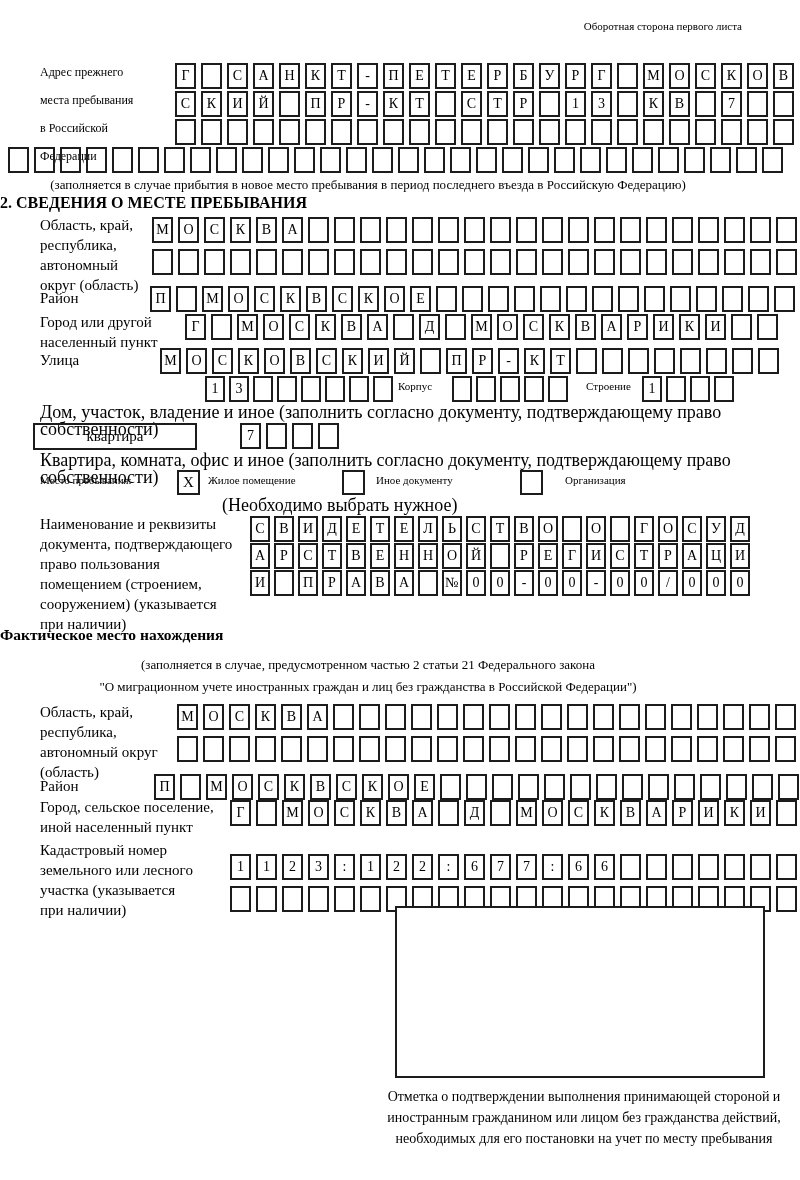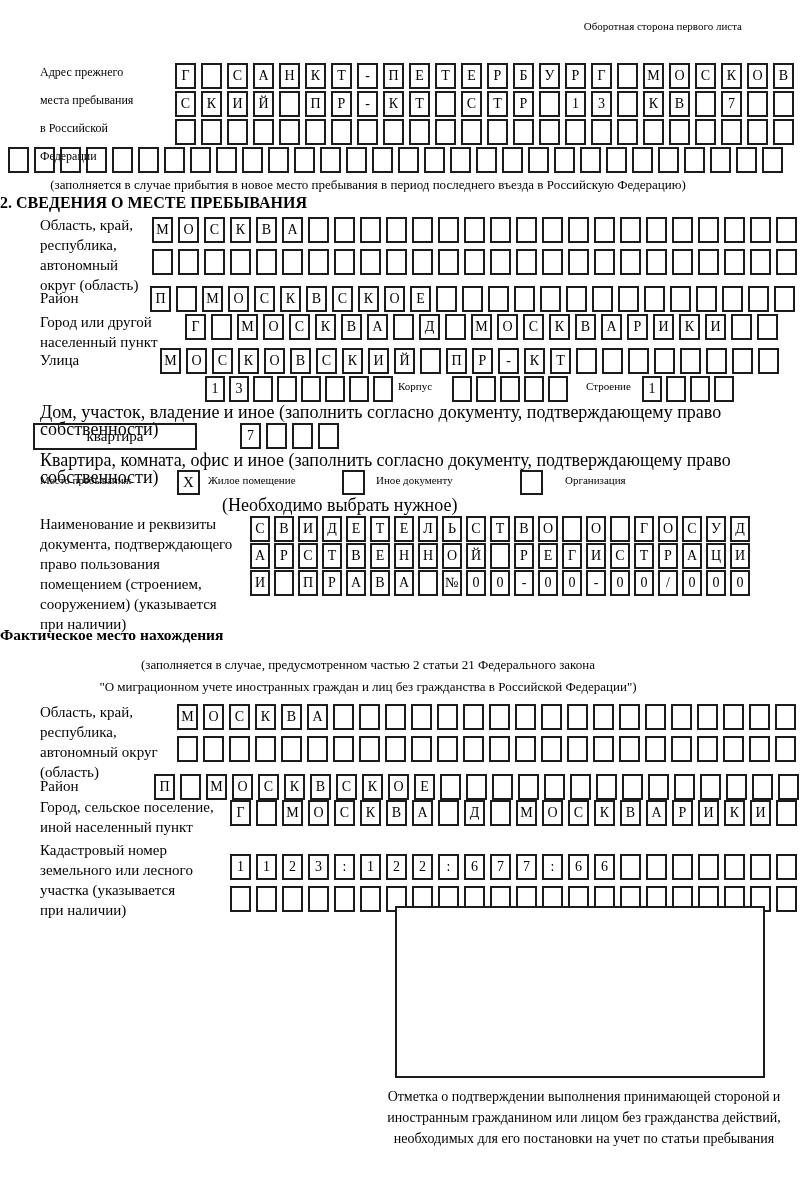--- a/index.html
+++ b/index.html
@@ -574,15 +574,15 @@
       <span class="cell"></span>
       <span class="cell"></span>
       <span class="cell"></span>
       <span class="cell"></span>
       <span class="cell"></span>
       <span class="cell"></span>
       <span class="cell"></span>
     </div>
 
   <div class="abs stamp-box" style="left:395px;top:906px;width:370px;height:172px;"></div>
-  <div class="abs stamp-caption" style="left:378px;top:1086px;width:412px;">Отметка о подтверждении выполнения принимающей стороной и иностранным гражданином или лицом без гражданства действий, необходимых для его постановки на учет по статьи пребывания</div>
+  <div class="abs stamp-caption" style="left:378px;top:1086px;width:412px;">Отметка о подтверждении выполнения принимающей стороной и иностранным гражданином или лицом без гражданства действий, необходимых для его постановки на учет по месту пребывания</div>
 
 </div>
 
 </body></html>

